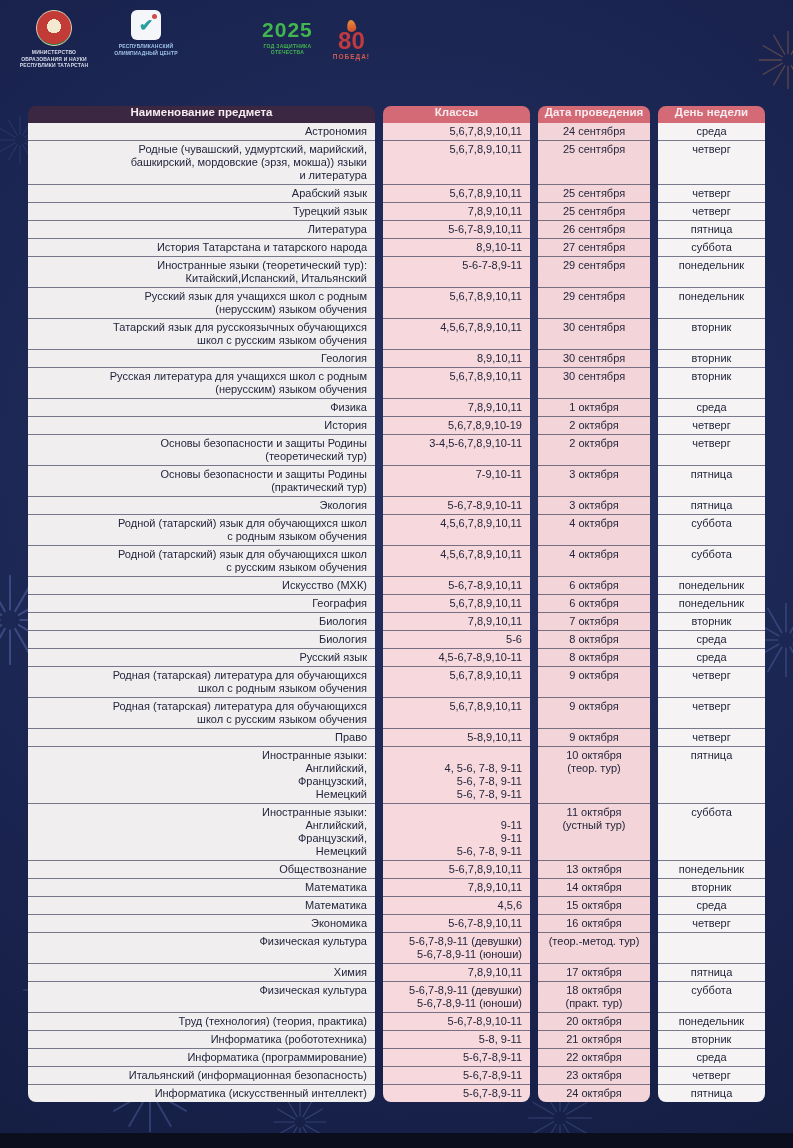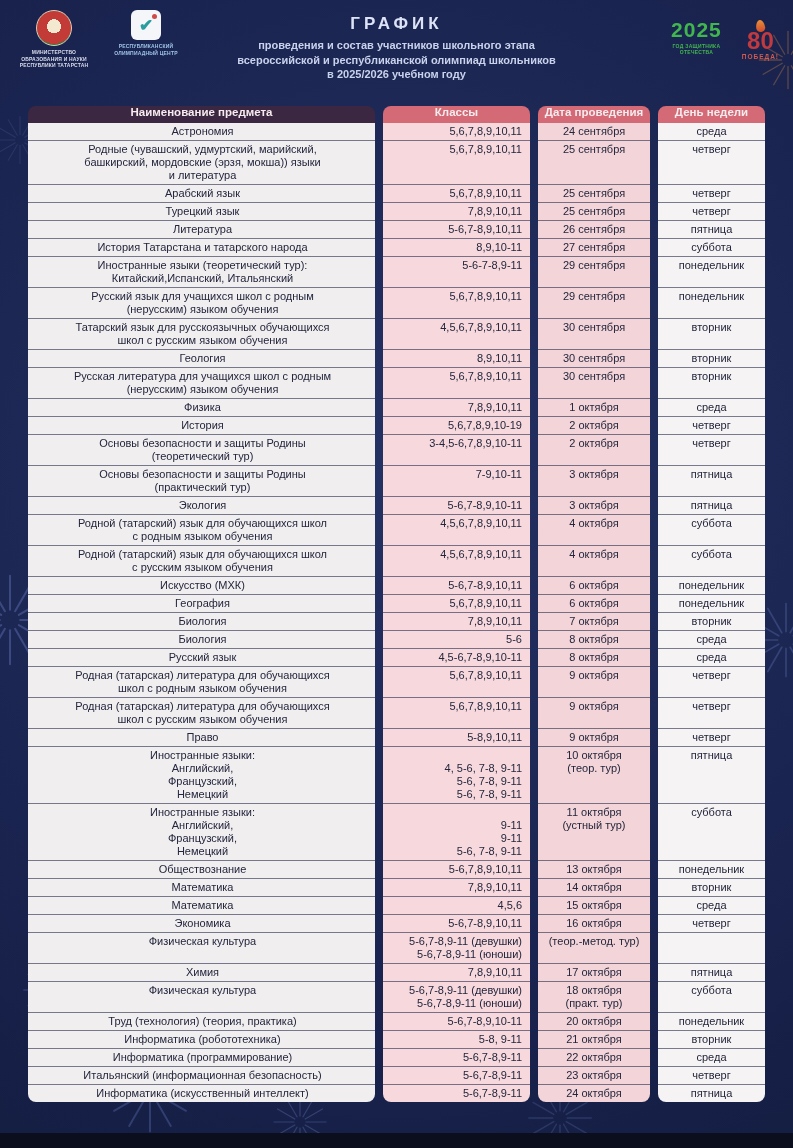--- a/index.html
+++ b/index.html
@@ -76,21 +76,21 @@
     font-size:11.5px; font-weight:700; color:#f6ebef; text-align:center;
     padding:0 3px 5px; border-radius:8px 8px 0 0;
   }
   .th.subject-h { background:#3c2742; }
   .th.accent-h { background:#d46a75; }
   .cell {
     font-size:11px; line-height:13px; padding:2px 8px 2px;
     border-bottom:1px solid rgba(52,56,84,.65);
     white-space:pre-line;
   }
-  .cell.subject { background:#f1eef0; text-align:center; padding-left:10px; }
+  .cell.subject { background:#f1eef0; text-align:right; padding-left:10px; }
   .cell.classes { background:#f6d8dd; text-align:right; }
   .cell.date    { background:#f3d4d8; text-align:center; }
   .cell.day     { background:#f6f3f4; text-align:center; }
   .cell.last { border-bottom:none; border-radius:0 0 8px 8px; }
 
   .footer-bar {
     position:absolute; left:0; bottom:0; width:793px; height:15px;
     background:#0b0e1c; z-index:2;
   }
 </style>
@@ -132,26 +132,20 @@
         <div class="logo-caption">МИНИСТЕРСТВО
 ОБРАЗОВАНИЯ И НАУКИ
 РЕСПУБЛИКИ ТАТАРСТАН</div>
       </div>
       <div class="logo-block">
         <div class="emblem square">✔</div>
         <div class="logo-caption blue">РЕСПУБЛИКАНСКИЙ
 ОЛИМПИАДНЫЙ ЦЕНТР</div>
       </div>
     </div>
-    <div class="title-block">
-      <div class="main-title">ГРАФИК</div>
-      <div class="subtitle">проведения и состав участников школьного этапа
-всероссийской и республиканской олимпиад школьников
-в 2025/2026 учебном году</div>
-    </div>
     <div class="badges">
       <div class="badge-2025">
         <div class="badge-year">2025</div>
         <div class="badge-caption">ГОД ЗАЩИТНИКА
 ОТЕЧЕСТВА</div>
       </div>
       <div class="badge-80">
         <div class="flame"></div>
         <div class="badge-number">80</div>
         <div class="badge-victory-label">ПОБЕДА!</div>

